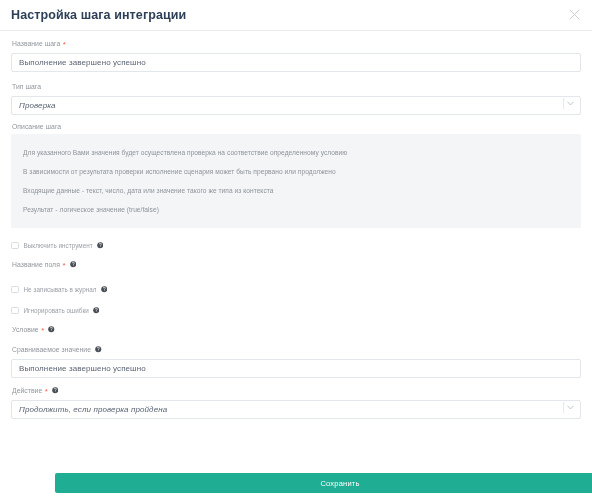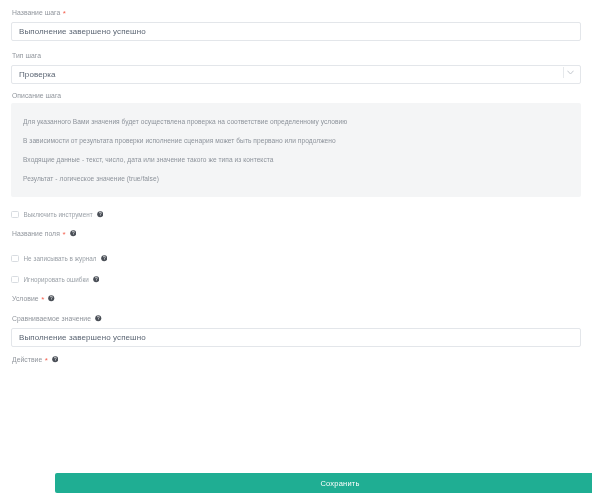--- a/index.html
+++ b/index.html
@@ -107,21 +107,21 @@
     outline: none;
     letter-spacing: .1px;
   }
   .text-input::placeholder { color: #b7bcc3; }
 
   .select-wrap {
     position: relative;
     width: 100%;
     height: 19px;
   }
-  .select-wrap .text-input { padding-right: 24px; }
+  .select-wrap .text-input { padding-right: 24px; font-style: italic; }
   .select-sep {
     position: absolute;
     right: 17px;
     top: 4px;
     width: 1px;
     height: 11px;
     background: #e6e9ec;
   }
   .select-arrow {
     position: absolute;
@@ -201,20 +201,28 @@
     align-items: center;
     justify-content: center;
     margin-left: 44px;
   }
 </style>
 </head>
 <body>
 
 <div class="dialog">
 
+  <div class="dialog-header">
+    <div class="dialog-title">Настройка шага интеграции</div>
+    <div class="close-btn">
+      <svg width="11" height="11" viewBox="0 0 11 11" aria-hidden="true">
+        <path d="M1 1 L10 10 M10 1 L1 10" stroke="#c9ced4" stroke-width="1" fill="none" stroke-linecap="round"></path>
+      </svg>
+    </div>
+  </div>
 
   <div class="dialog-body">
 
     <div class="field">
       <div class="field-label">
         <span>Название шага</span>
         <span class="req">*</span>
       </div>
       <input class="text-input" type="text" readonly="" value="Выполнение завершено успешно" style="">
     </div>
@@ -340,20 +348,29 @@
       <div class="field-label">
         <span>Действие</span>
         <span class="req">*</span>
         <span class="help-icon">
           <svg width="6.5" height="6.5" viewBox="0 0 12 12" aria-hidden="true">
             <circle cx="6" cy="6" r="5.6" fill="#4a4f57"></circle>
             <text x="6" y="9" font-size="8.5" font-family="Liberation Sans, sans-serif" fill="#ffffff" text-anchor="middle">?</text>
           </svg>
         </span>
       </div>
+      <div class="select-wrap">
+        <input class="text-input" type="text" readonly="" value="Продолжить, если проверка пройдена" style="">
+        <div class="select-sep"></div>
+        <div class="select-arrow">
+          <svg width="7" height="5" viewBox="0 0 7 5" aria-hidden="true">
+            <path d="M0.7 1 L3.5 4 L6.3 1" stroke="#c3c8ce" stroke-width="1" fill="none" stroke-linecap="round" stroke-linejoin="round"></path>
+          </svg>
+        </div>
+      </div>
     </div>
 
   </div>
 
   <div class="dialog-footer">
     <button class="save-btn">Сохранить</button>
   </div>
 
 </div>
 

